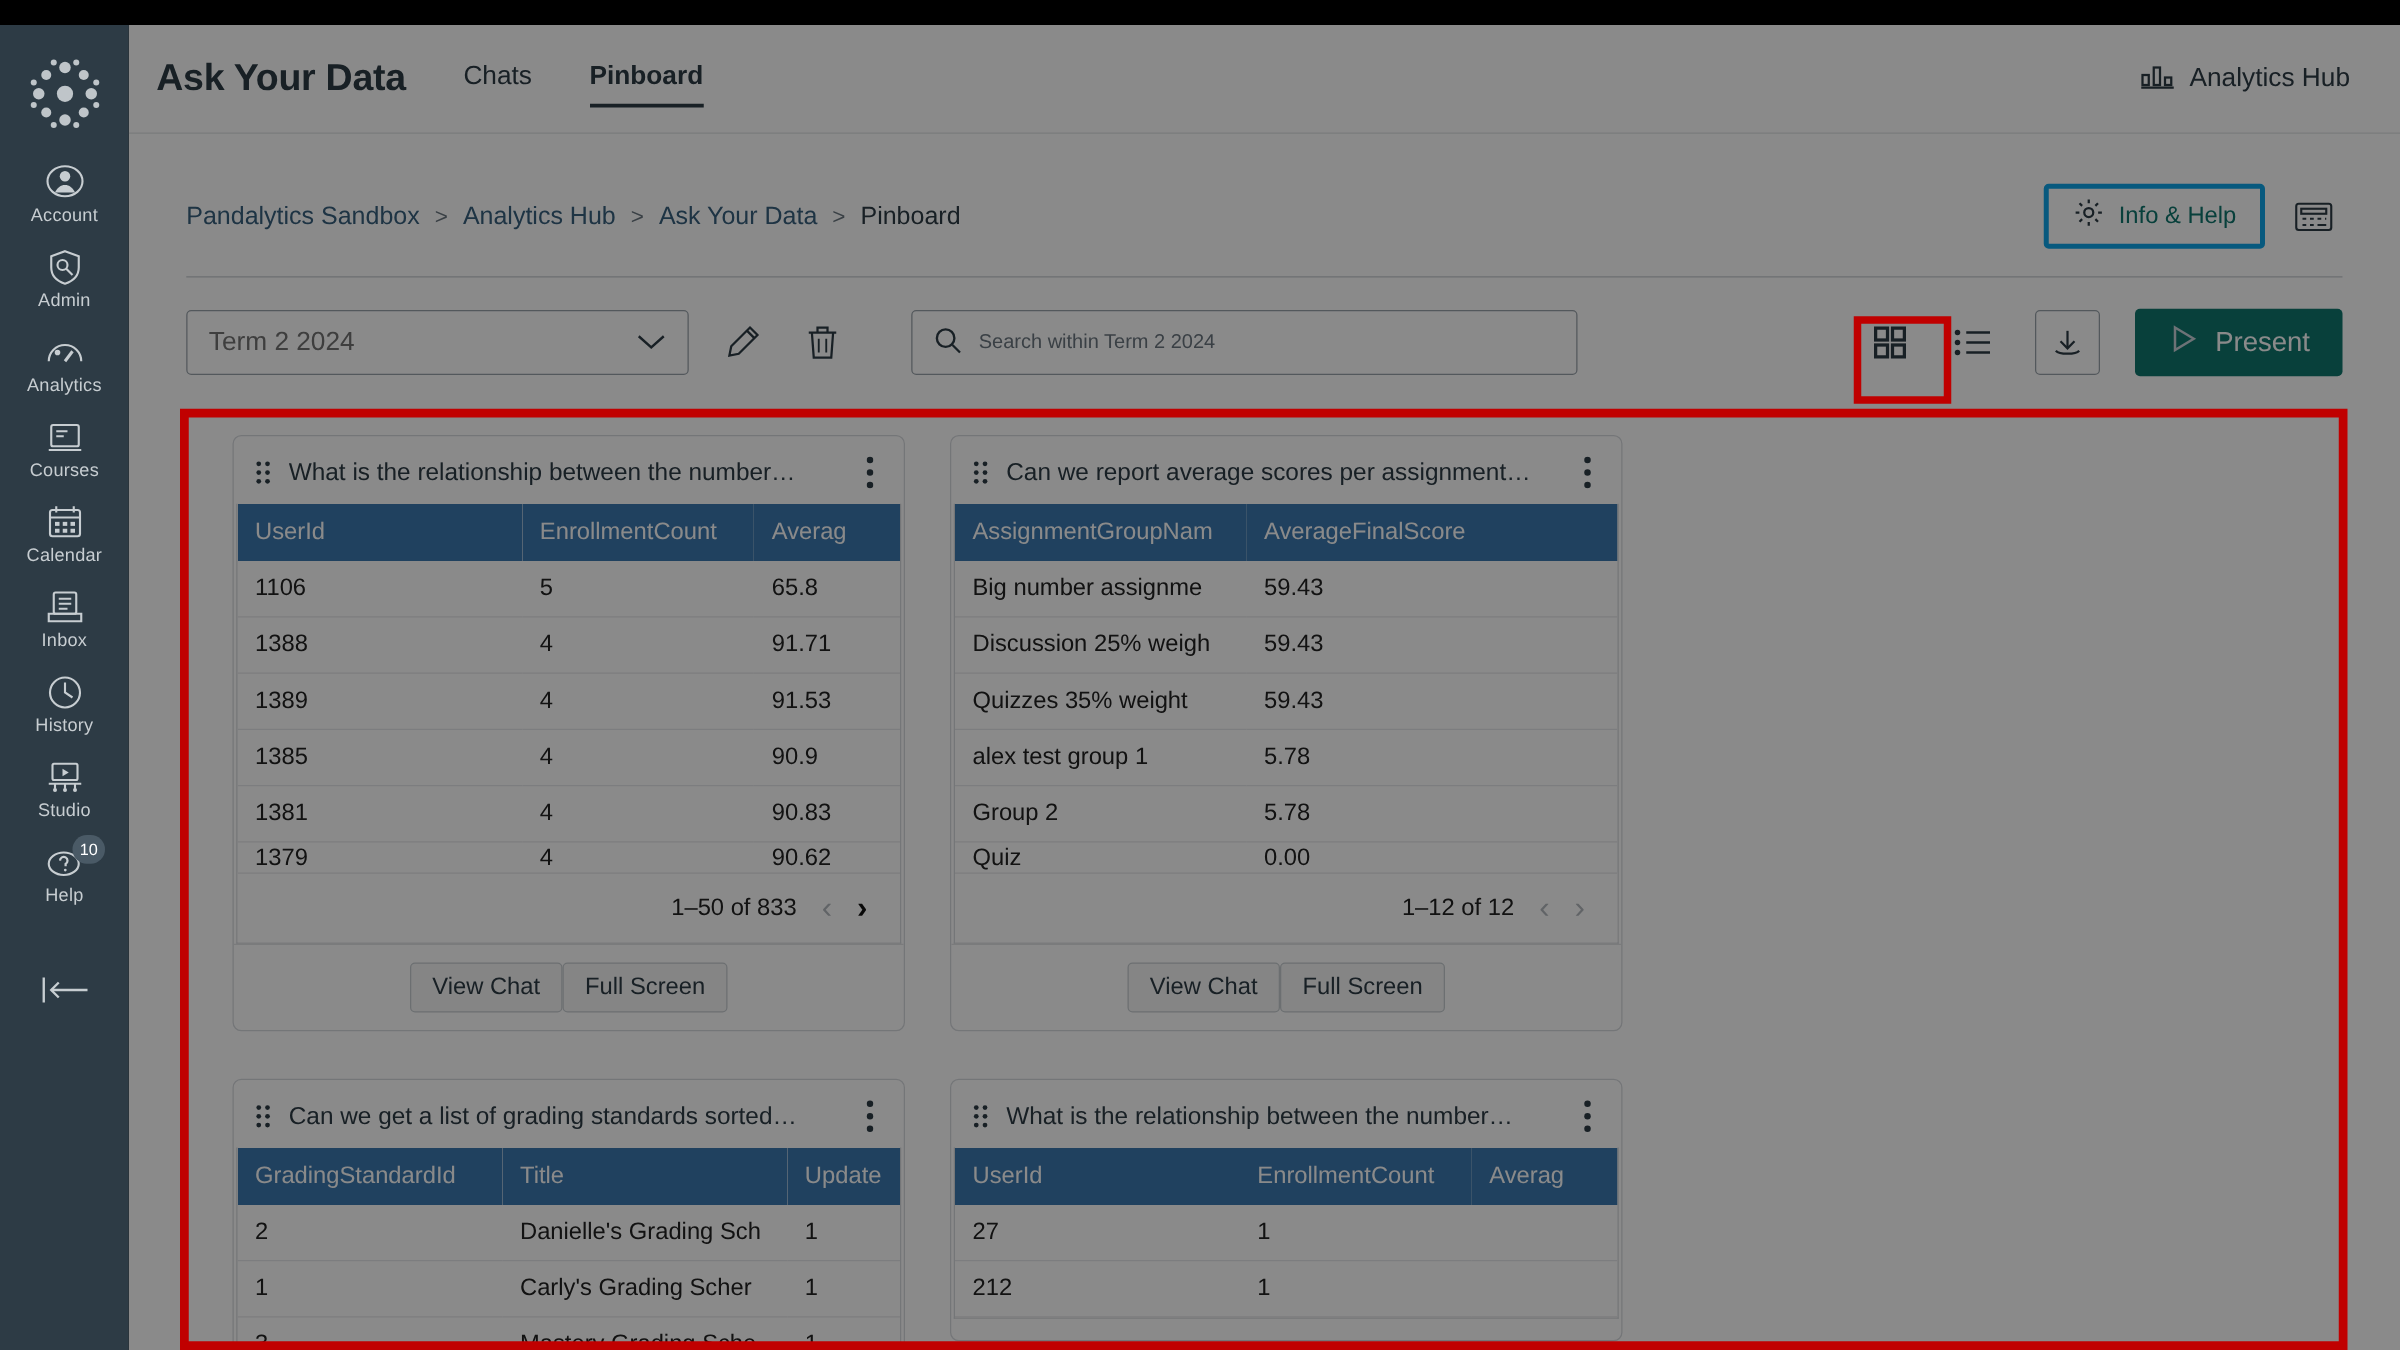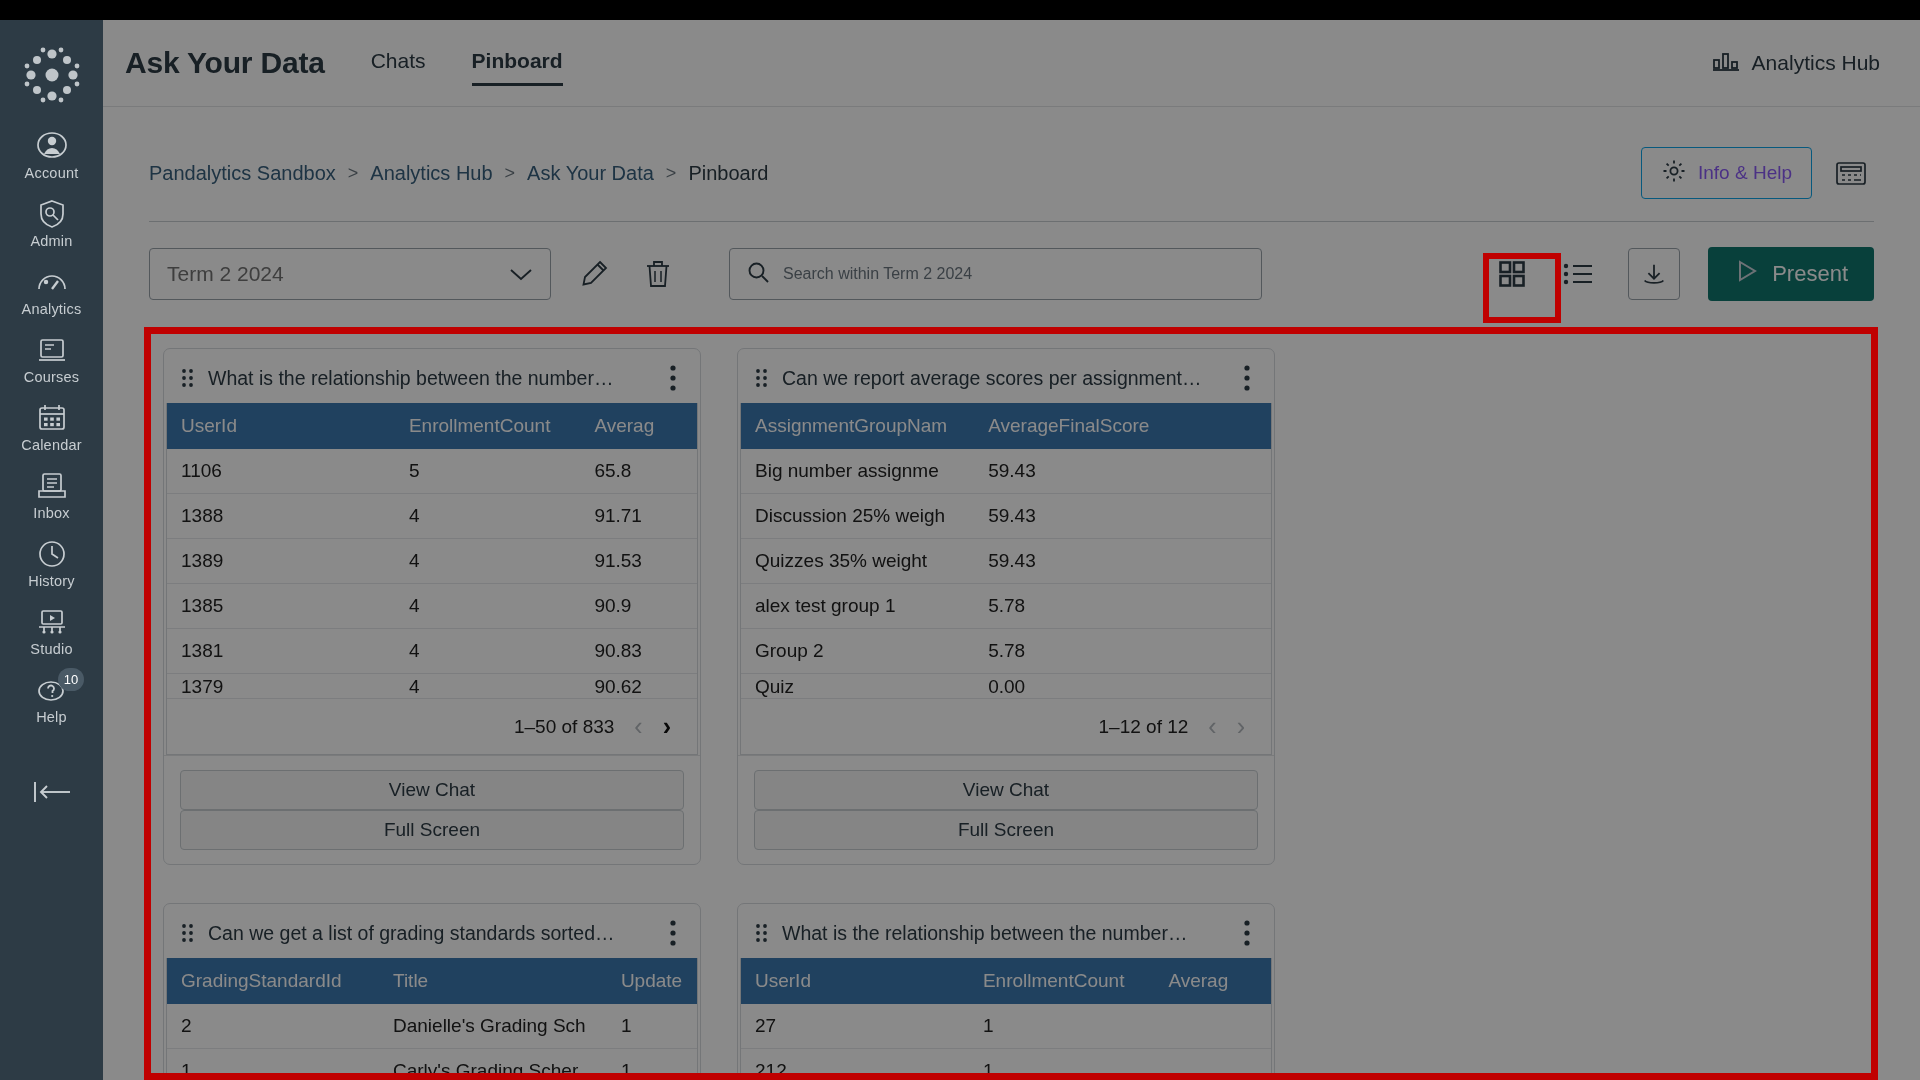--- a/index.html
+++ b/index.html
@@ -69,23 +69,23 @@
   #hub-link .t { font-size: 21px; }
 
   
   #crumb-row { padding: 40px 46px 0 46px; display: flex; align-items: center; }
   #crumb { display: flex; align-items: center; font-size: 20px; }
   #crumb a { color: #38607E; text-decoration: none; }
   #crumb .sep { color: #6b7780; margin: 0 12px; font-size: 18px; }
   #crumb .cur { color: #2D3B45; }
   #crumb-actions { margin-left: auto; display: flex; align-items: center; gap: 16px; }
   #info-help {
-    height: 52px; border: 1px solid #0ea5e9; border-radius: 4px;
+    height: 52px; border: 4px solid #0ea5e9; border-radius: 4px;
     display: flex; align-items: center; gap: 11px; padding: 0 19px;
-    font-size: 19px; color: #8b5cf6; background: #fff; cursor: pointer;
+    font-size: 19px; color: #0f766e; background: #fff; cursor: pointer;
   }
   #calc-btn { width: 46px; height: 46px; display: flex; align-items: center; justify-content: center; cursor: pointer; }
 
   #hrule { margin: 22px 46px 0 46px; height: 1px; background: #C7CDD1; }
 
   
   #toolbar { display: flex; align-items: center; padding: 25px 46px 0 46px; }
   #term-select {
     width: 402px; height: 52px; border: 1px solid #9AA3AB; border-radius: 4px;
     display: flex; align-items: center; padding: 0 17px; font-size: 21px; color: #737373;
@@ -121,21 +121,21 @@
     border: 6px solid #C00000; z-index: 40; box-sizing: border-box;
   }
   
   #board-highlight {
     position: absolute; left: 144px; top: 327px; width: 1734px; height: 753px;
     border: 7px solid #C00000; z-index: 40; box-sizing: border-box; pointer-events: none;
   }
 
   
   #board {
-    position: absolute; left: 141px; top: 334px; width: 1720px; height: 746px;
+    position: absolute; left: 164px; top: 334px; width: 1720px; height: 746px;
     background: #fff; z-index: 20; overflow: hidden; padding: 14px 22px 0 22px;
   }
   #cards { display: flex; flex-wrap: wrap; gap: 38px 36px; }
 
   .card {
     width: 538px; border: 1px solid #D7DADE; border-radius: 7px; background: #fff;
     display: flex; flex-direction: column; overflow: hidden;
   }
   .card-head { display: flex; align-items: center; padding: 16px 16px 12px 16px; gap: 12px; }
   .drag-handle { width: 16px; height: 22px; flex: none; cursor: grab; }
@@ -162,23 +162,22 @@
     display: flex; align-items: center; justify-content: flex-end; gap: 20px;
     padding: 15px 26px; font-size: 19px; color: #222;
     border-top: 1px solid #E6E8EA; background: #fff;
   }
   .pg-arrow { font-size: 25px; cursor: pointer; line-height: 1; }
   .pg-arrow.prev { color: #B4B9BE; }
   .pg-arrow.next { color: #111; font-weight: bold; }
   .pg-arrow.next.dim { color: #B4B9BE; font-weight: normal; }
 
   .card-foot {
-    border-top: 1px solid #E1E3E5; display: flex; justify-content: flex-end; 
+    border-top: 1px solid #E1E3E5; display: flex; justify-content: center; 
     padding: 14px 16px;
-    flex-direction: column;
   }
   .foot-btn {
     border: 1px solid #C7CDD1; border-radius: 4px; background: #F5F5F5;
     padding: 8px 17px; font-size: 19px; color: #2D3B45; cursor: pointer;
     font-family: "Liberation Sans", sans-serif;
   }
   .card.partial { height: 210px; }
 </style>
 </head>
 <body>

